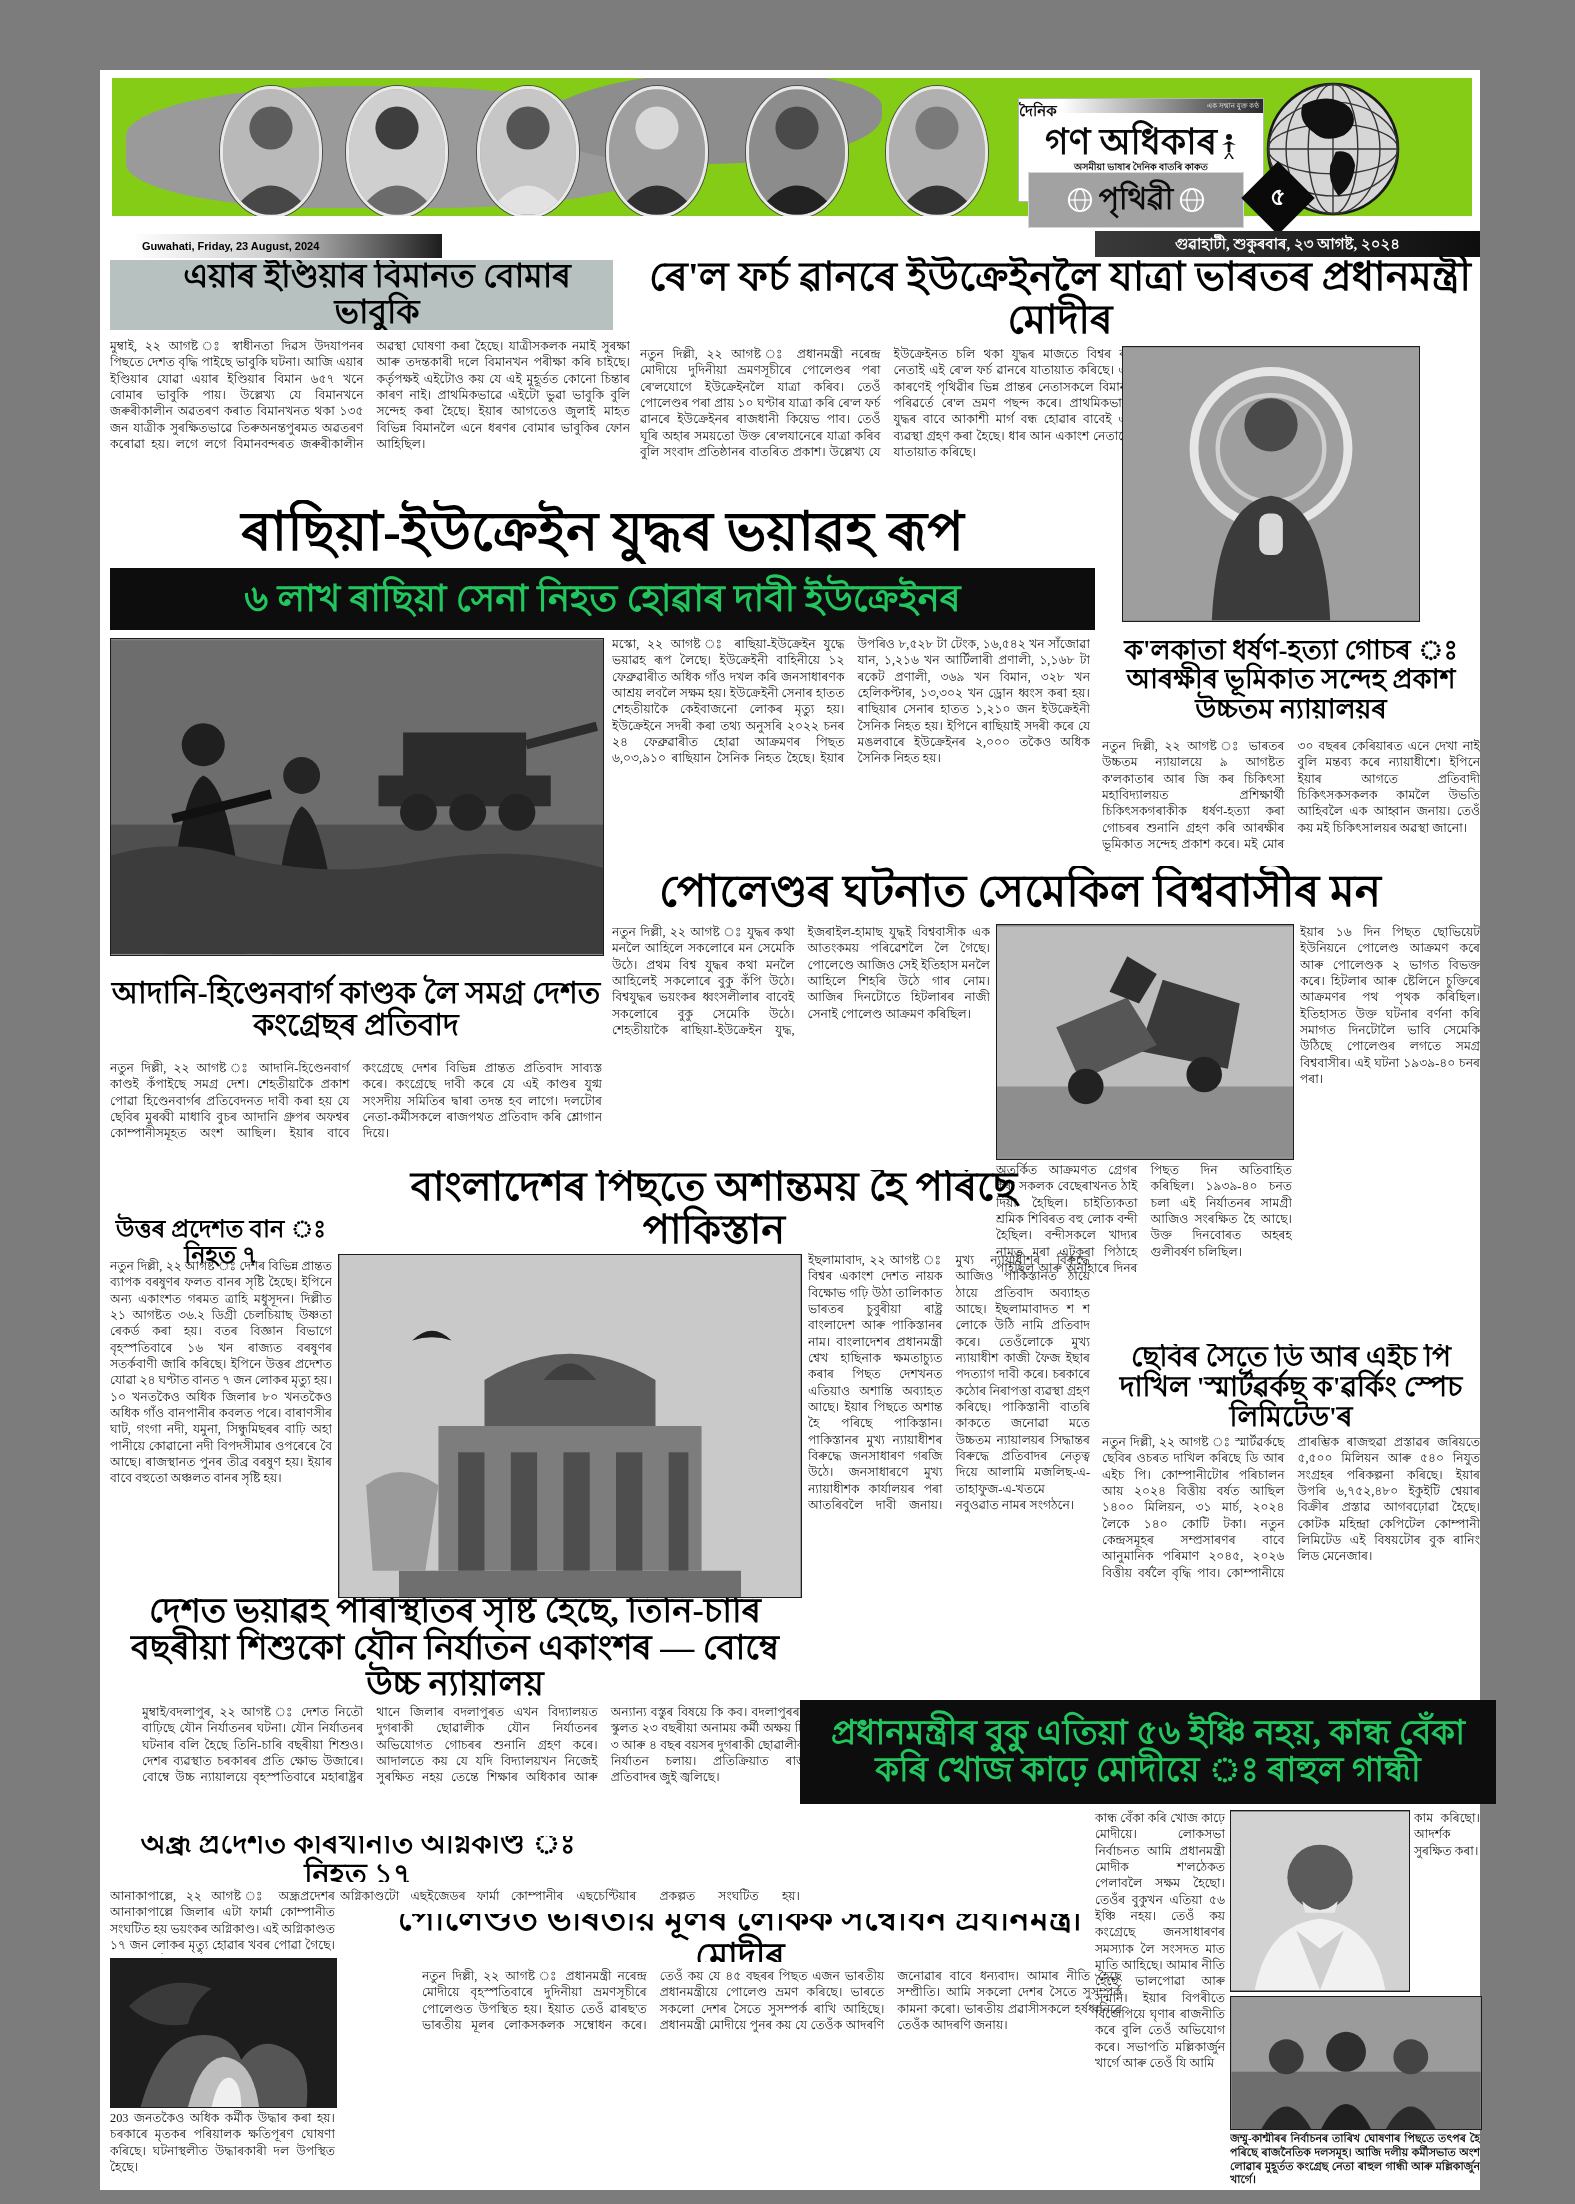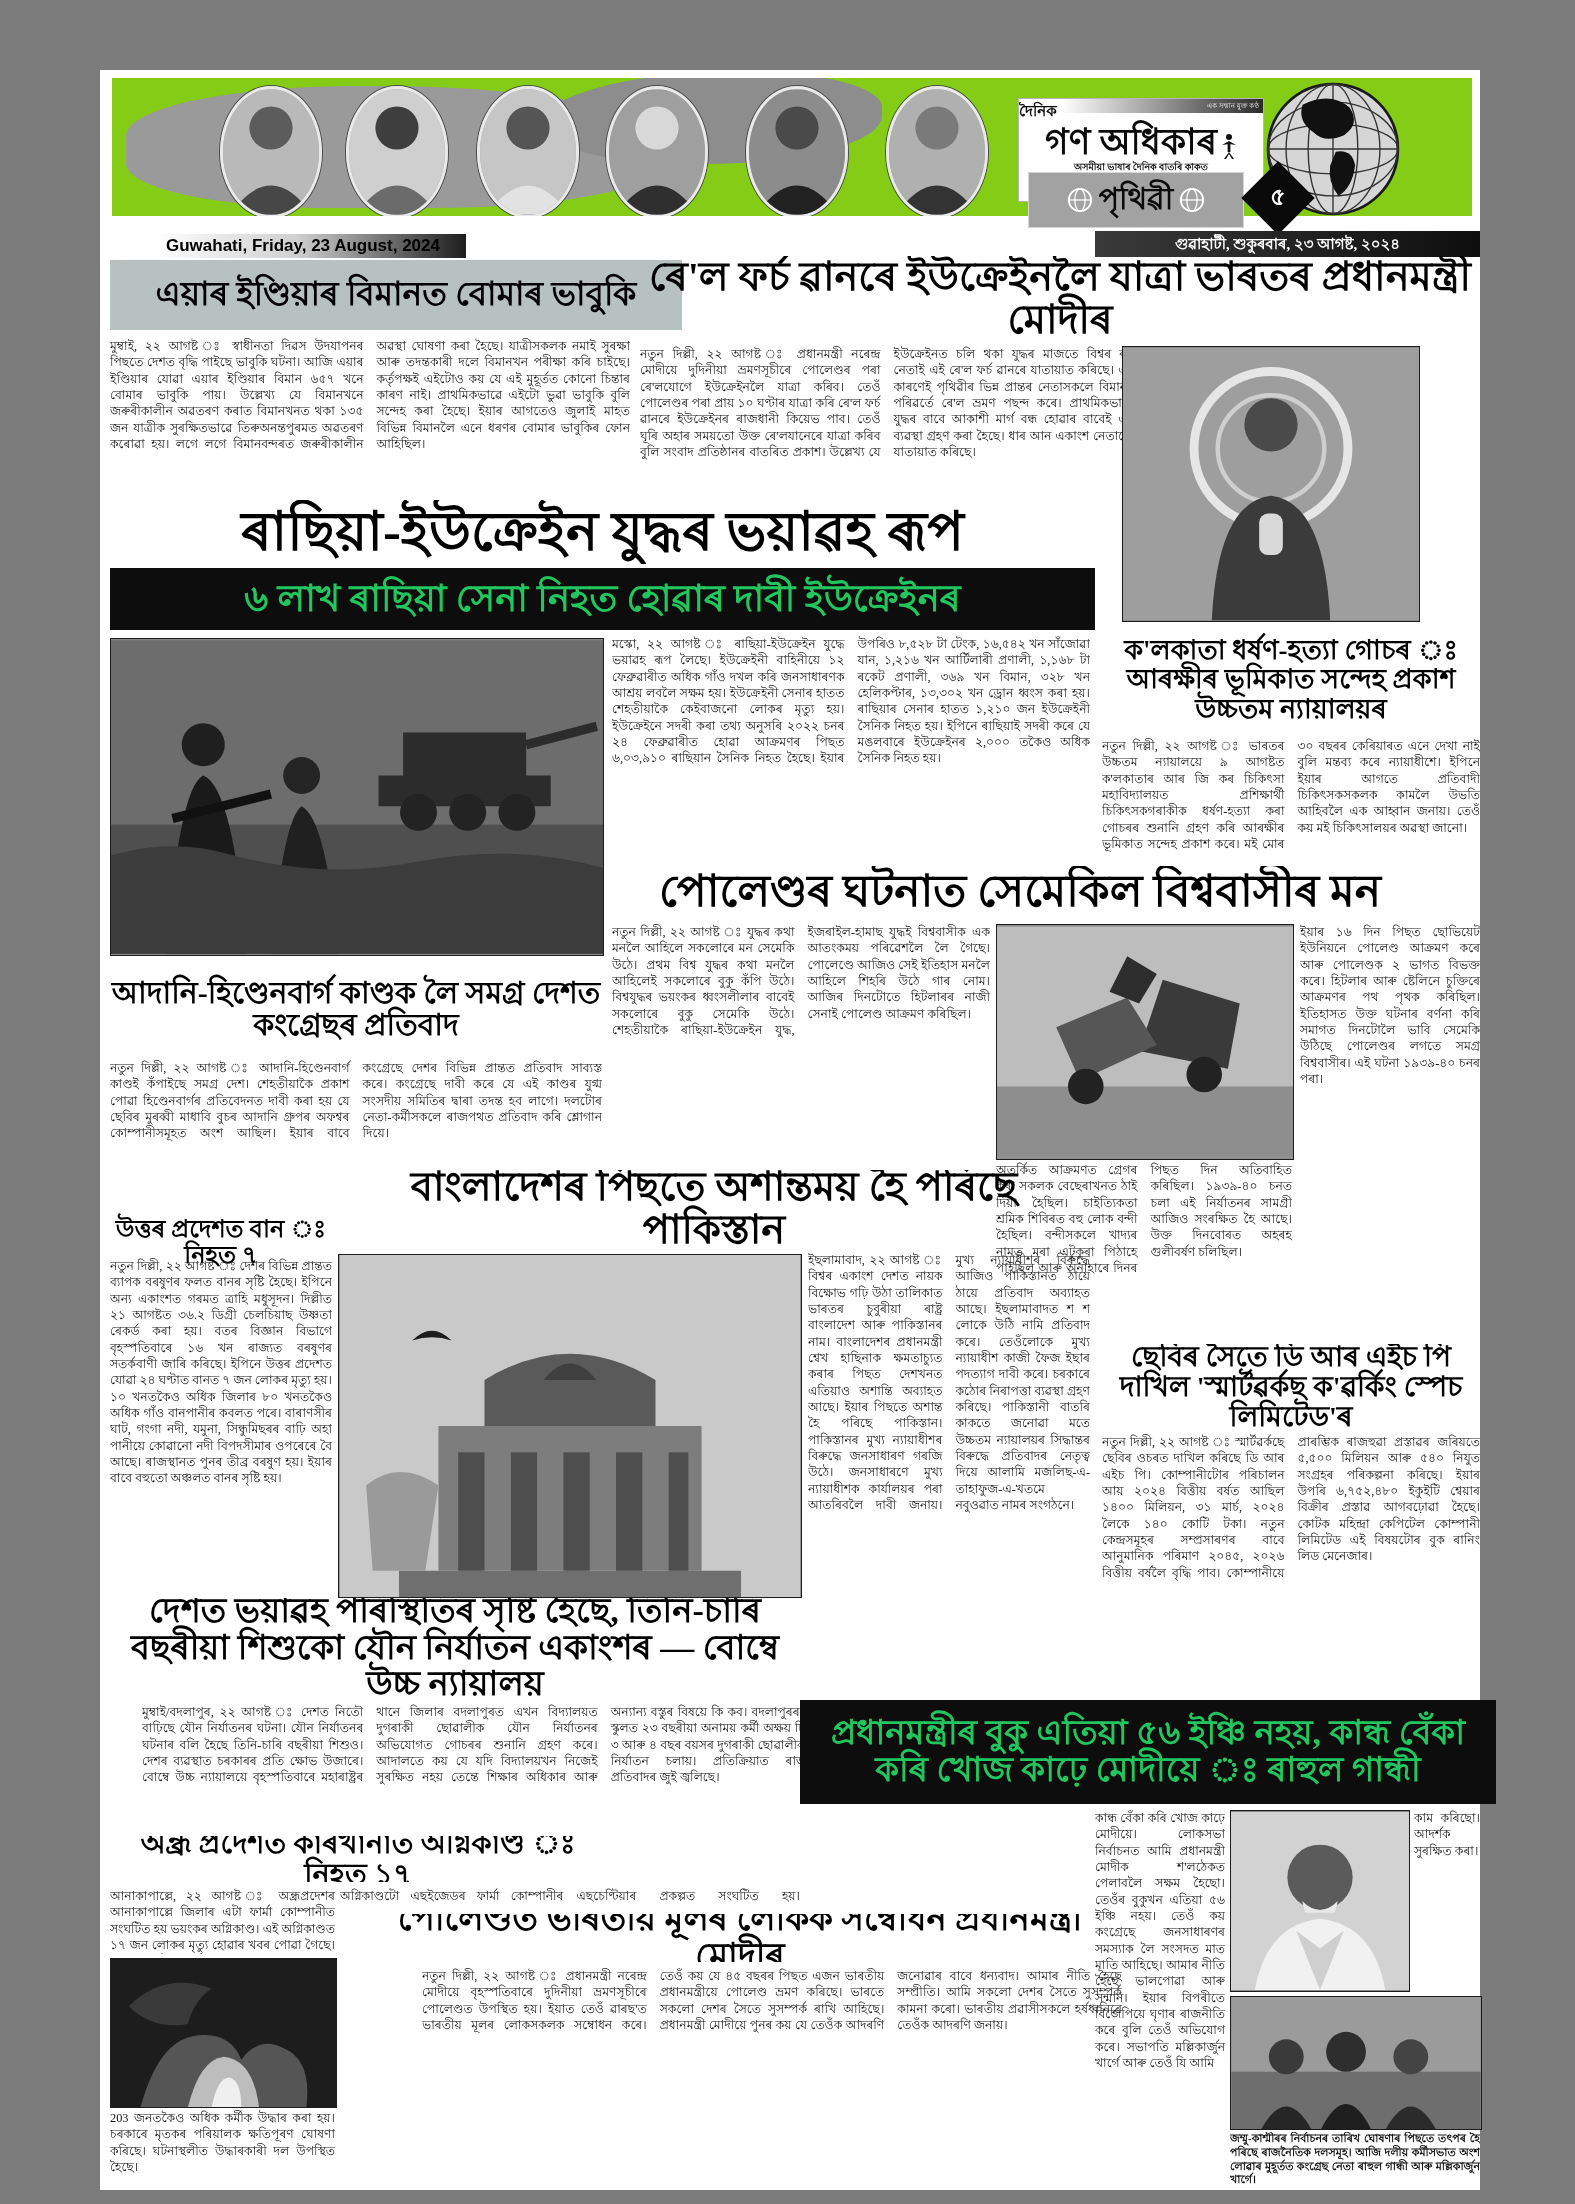--- a/index.html
+++ b/index.html
@@ -19,22 +19,22 @@
            padding:1px 4px;text-align:right;}
   .mh-title{font-weight:bold;font-size:36px;color:#0a0a0a;line-height:1.0;
             display:flex;align-items:center;justify-content:center;gap:4px;}
   .mh-tagline{font-size:9.5px;color:#111;text-align:center;font-weight:bold;}
   .badge{background:#a2a2a2;border:1px solid #d6d6d6;display:flex;align-items:center;
          justify-content:center;gap:6px;}
   .badge-label{font-weight:bold;font-size:30px;color:#0b0b0b;}
   .diamond{background:#0a0a0a;transform:rotate(45deg);display:flex;align-items:center;justify-content:center;}
   .diamond span{transform:rotate(-45deg);color:#fff;font-weight:bold;font-size:24px;}
   .datebar-en{background:linear-gradient(90deg,#fdfdfd 0%,#cfcfcf 45%,#1d1d1d 100%);
-      color:#000;font-family:"Liberation Sans",sans-serif;font-weight:bold;font-size:17px;
-      display:flex;align-items:center;padding-left:6px;margin-left:24px;}
+      color:#000;font-family:"Liberation Sans",sans-serif;font-weight:bold;font-size:11px;
+      display:flex;align-items:center;padding-left:6px;}
   .datebar-as{background:linear-gradient(90deg,#3a3a3a,#0e0e0e);color:#fff;font-weight:bold;
       font-size:15px;display:flex;align-items:center;justify-content:center;}
   .hl{font-weight:bold;text-align:center;color:#000;line-height:1.08;overflow:hidden;
       display:flex;align-items:center;justify-content:center;}
   .hl-box{background:#b7c1c0;}
   .hl-black{background:#0d0d0d;color:#22c55e;}
   .body-txt{font-size:12.3px;line-height:1.33;text-align:justify;color:#141414;overflow:hidden;}
   .c2{column-count:2;column-gap:13px;}
   .c3{column-count:3;column-gap:13px;margin-left:32px;}
   .photo{border:1px solid #1c1c1c;overflow:hidden;background:#8a8a8a;}
@@ -145,21 +145,21 @@
         </svg>
     </span>
   </div>
   <div class="abs diamond" style="left:1252px;top:172px;width:52px;height:52px;">
     <span>৫</span>
   </div>
 
   <div class="abs datebar-en" style="left:136px;top:234px;width:300px;height:24px;">Guwahati, Friday, 23 August, 2024</div>
   <div class="abs datebar-as" style="left:1095px;top:231px;width:385px;height:26px;">গুৱাহাটী, শুকুৰবাৰ, ২৩ আগষ্ট, ২০২৪</div>
 
-  <div class="abs hl hl-box" style="left:110px;top:260px;width:572px;height:70px;font-size:33px;">এয়াৰ ইণ্ডিয়াৰ বিমানত বোমাৰ ভাবুকি</div>
+  <div class="abs hl hl-box" style="left:110px;top:260px;width:472px;height:70px;font-size:33px;padding-left:31px;">এয়াৰ ইণ্ডিয়াৰ বিমানত বোমাৰ ভাবুকি</div>
   <div class="abs body-txt c2" style="left:110px;top:338px;width:520px;height:160px;">মুম্বাই, ২২ আগষ্ট ঃ স্বাধীনতা দিৱস উদযাপনৰ পিছতে দেশত বৃদ্ধি পাইছে ভাবুকি ঘটনা। আজি এয়াৰ ইণ্ডিয়াৰ যোৱা এয়াৰ ইণ্ডিয়াৰ বিমান ৬৫৭ খনে বোমাৰ ভাবুকি পায়। উল্লেখ্য যে বিমানখনে জৰুৰীকালীন অৱতৰণ কৰাত বিমানখনত থকা ১৩৫ জন যাত্ৰীক সুৰক্ষিতভাৱে তিৰুঅনন্তপুৰমত অৱতৰণ কৰোৱা হয়। লগে লগে বিমানবন্দৰত জৰুৰীকালীন অৱস্থা ঘোষণা কৰা হৈছে। যাত্ৰীসকলক নমাই সুৰক্ষা আৰু তদন্তকাৰী দলে বিমানখন পৰীক্ষা কৰি চাইছে। কৰ্তৃপক্ষই এইটোও কয় যে এই মুহূৰ্তত কোনো চিন্তাৰ কাৰণ নাই। প্ৰাথমিকভাৱে এইটো ভুৱা ভাবুকি বুলি সন্দেহ কৰা হৈছে। ইয়াৰ আগতেও জুলাই মাহত বিভিন্ন বিমানলৈ এনে ধৰণৰ বোমাৰ ভাবুকিৰ ফোন আহিছিল।</div>
 
   <div class="abs hl" style="left:640px;top:256px;width:840px;height:84px;font-size:40px;">ৰে'ল ফৰ্চ ৱানৰে ইউক্ৰেইনলৈ যাত্ৰা ভাৰতৰ প্ৰধানমন্ত্ৰী মোদীৰ</div>
   <div class="abs body-txt c2" style="left:640px;top:346px;width:494px;height:274px;">নতুন দিল্লী, ২২ আগষ্ট ঃ প্ৰধানমন্ত্ৰী নৰেন্দ্ৰ মোদীয়ে দুদিনীয়া ভ্ৰমণসূচীৰে পোলেণ্ডৰ পৰা ৰে'লযোগে ইউক্ৰেইনলৈ যাত্ৰা কৰিব। তেওঁ পোলেণ্ডৰ পৰা প্ৰায় ১০ ঘণ্টাৰ যাত্ৰা কৰি ৰে'ল ফৰ্চ ৱানৰে ইউক্ৰেইনৰ ৰাজধানী কিয়েভ পাব। তেওঁ ঘূৰি অহাৰ সময়তো উক্ত ৰে'লযানেৰে যাত্ৰা কৰিব বুলি সংবাদ প্ৰতিষ্ঠানৰ বাতৰিত প্ৰকাশ। উল্লেখ্য যে ইউক্ৰেইনত চলি থকা যুদ্ধৰ মাজতে বিশ্বৰ বহু নেতাই এই ৰে'ল ফৰ্চ ৱানৰে যাতায়াত কৰিছে। এই কাৰণেই পৃথিৱীৰ ভিন্ন প্ৰান্তৰ নেতাসকলে বিমানৰ পৰিৱৰ্তে ৰে'ল ভ্ৰমণ পছন্দ কৰে। প্ৰাথমিকভাৱে যুদ্ধৰ বাবে আকাশী মাৰ্গ বন্ধ হোৱাৰ বাবেই এই ব্যৱস্থা গ্ৰহণ কৰা হৈছে। ধাৰ আন একাংশ নেতায়ো যাতায়াত কৰিছে।</div>
   <div class="abs photo" style="left:1122px;top:346px;width:296px;height:274px;">
     <svg viewBox="0 0 100 92">
       <rect width="100" height="92" fill="#9e9e9e"></rect>
       <circle cx="50" cy="34" r="26" fill="none" stroke="#e6e6e6" stroke-width="3"></circle>
       <circle cx="50" cy="34" r="18" fill="none" stroke="#cfcfcf" stroke-width="1.5"></circle>
       <circle cx="50" cy="26" r="9" fill="#4a4a4a"></circle>

